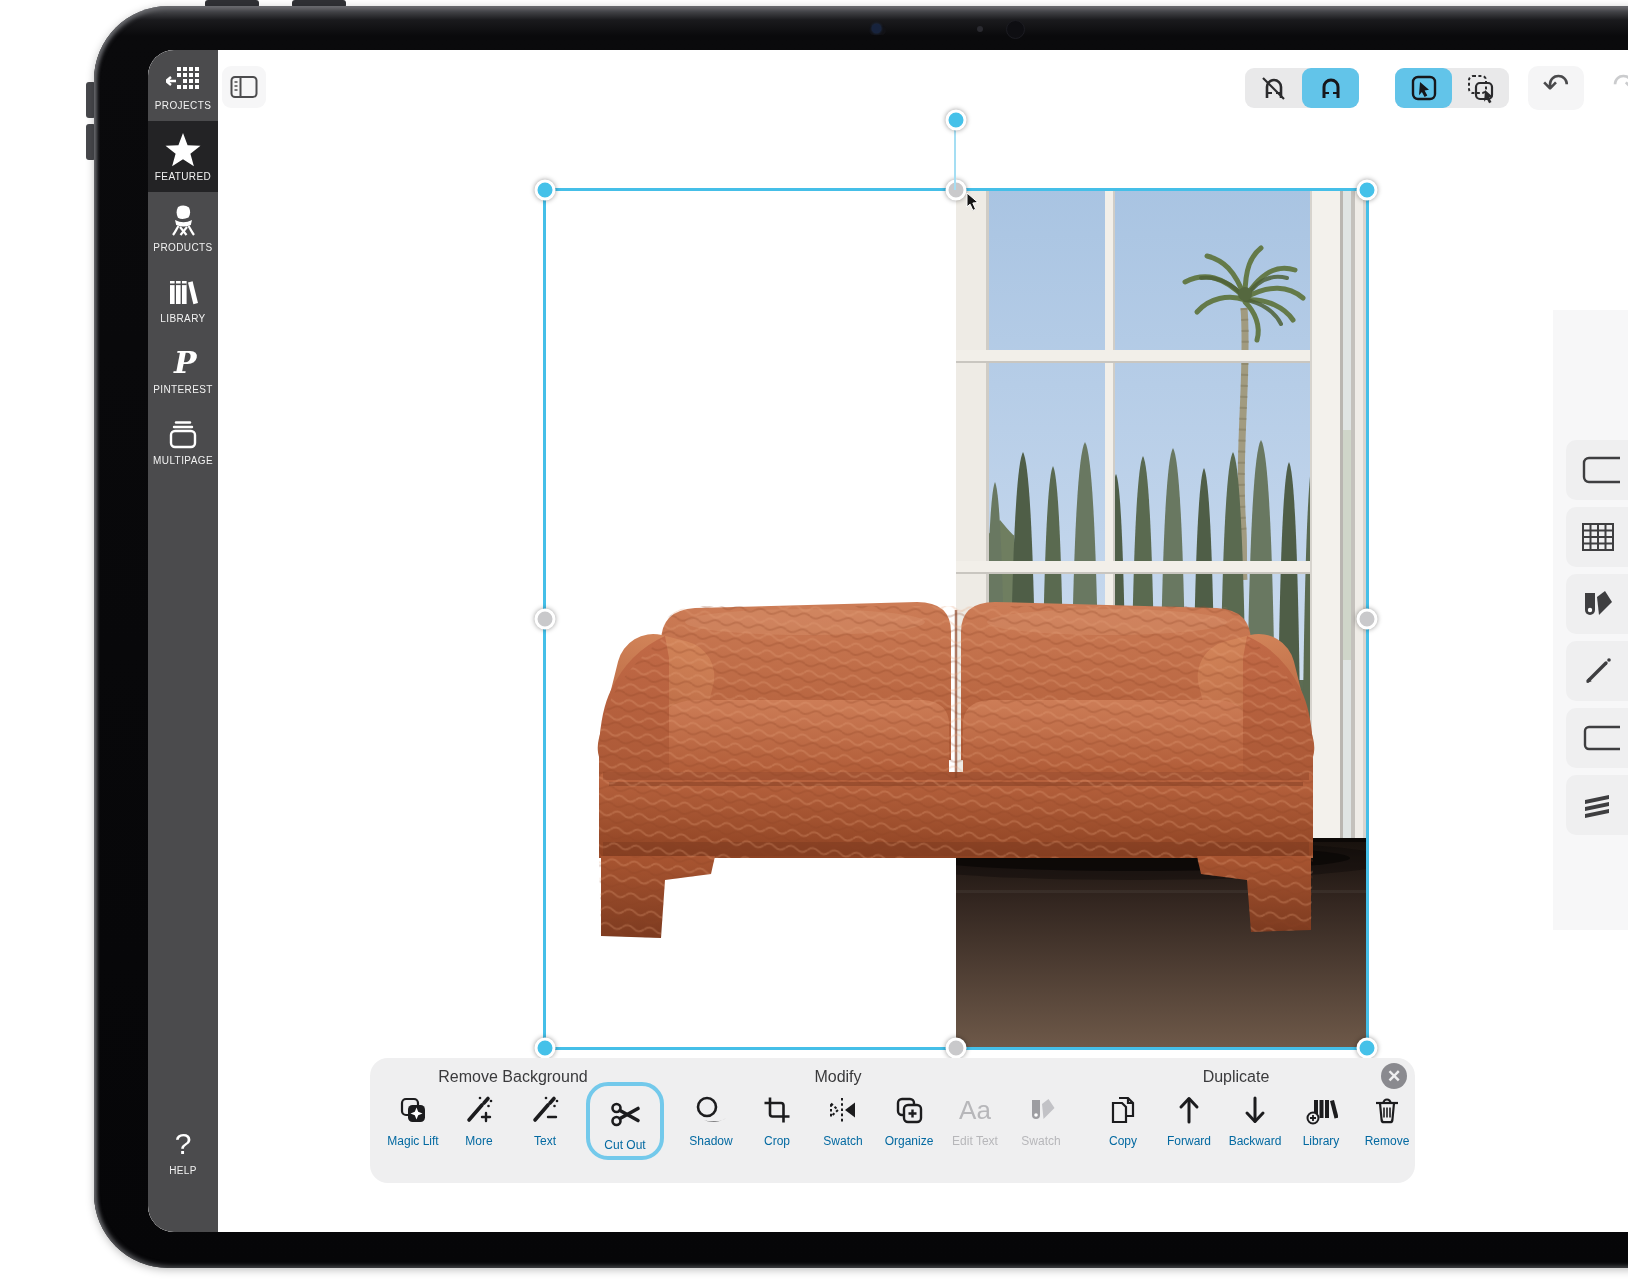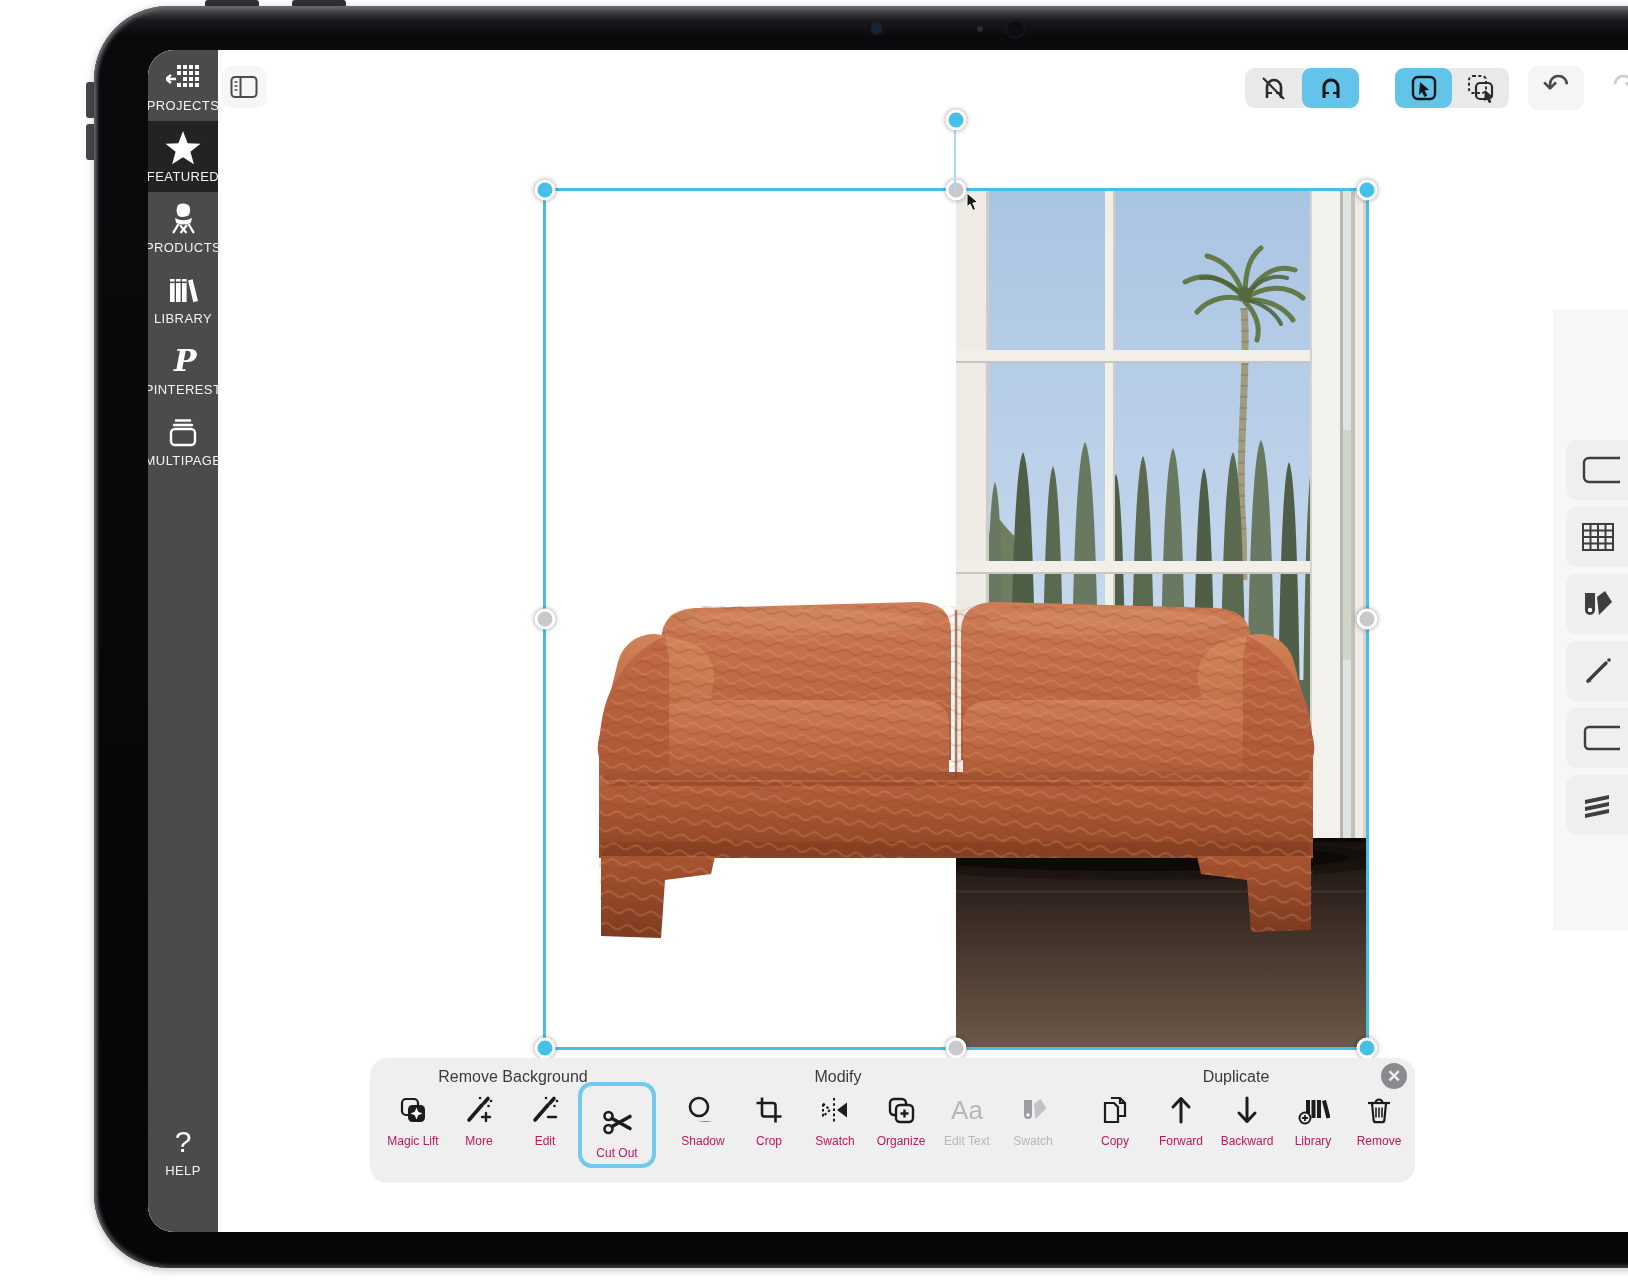--- a/index.html
+++ b/index.html
@@ -13,21 +13,21 @@
           border-radius:74px 0 0 74px;
           box-shadow:inset 3px 3px 4px -1px #6b6c70, inset 3px -3px 4px -1px #4a4b4e, 0 2px 8px rgba(0,0,0,.25);}
   .cam{position:absolute;border-radius:50%;}
   #screen{position:absolute;left:148px;top:50px;width:1480px;height:1182px;background:#ffffff;
           border-radius:26px 0 0 26px;overflow:hidden;z-index:3;}
   
   #sidebar{position:absolute;left:0;top:0;bottom:0;width:70px;background:#4b4b4d;z-index:20;}
   .side-item{width:70px;height:71px;display:flex;flex-direction:column;align-items:center;justify-content:center;cursor:pointer;}
   .side-item.active{background:#232325;}
   .side-item .s-icon{height:38px;display:flex;align-items:center;justify-content:center;color:#fff;}
-  .side-item .s-label{font-size:13px;letter-spacing:.4px;color:#f2f2f2;margin-top:2px;}
+  .side-item .s-label{font-size:10px;letter-spacing:.4px;color:#f2f2f2;margin-top:2px;}
   #help-item{position:absolute;bottom:46px;left:0;}
   
   .toggle-btn{position:absolute;left:74px;top:16px;width:44px;height:42px;background:#f6f6f7;border-radius:9px;
               display:flex;align-items:center;justify-content:center;z-index:10;}
   .seg{position:absolute;top:18px;height:40px;background:#e9e9ea;border-radius:9px;display:flex;z-index:10;}
   .seg .cell{width:57px;height:40px;display:flex;align-items:center;justify-content:center;border-radius:9px;position:relative;}
   .seg .cell.on{background:#62c4e9;}
   .iconbtn{position:absolute;top:16px;height:44px;border-radius:10px;display:flex;align-items:center;justify-content:center;z-index:10;background:#f5f5f6;}
   
   #canvas{position:absolute;inset:0;background:#fff;}
@@ -42,23 +42,23 @@
   
   #rpanel{position:absolute;left:1405px;top:260px;width:140px;height:620px;background:#f7f7f8;z-index:6;}
   .rp-btn{position:absolute;left:13px;width:120px;height:60px;background:#efeff0;border-radius:10px;
           display:flex;align-items:center;color:#3e3e40;padding-left:14px;box-sizing:border-box;}
   
   #btoolbar{position:absolute;left:222px;top:1008px;width:1045px;height:125px;background:#efeff0;border-radius:18px;z-index:30;}
   .sec-label{position:absolute;top:10px;font-size:16px;color:#3a3a3c;transform:translateX(-50%);white-space:nowrap;}
   #tb-row{position:absolute;left:10px;top:30px;display:flex;align-items:flex-start;}
   .tbtn{width:66px;display:flex;flex-direction:column;align-items:center;cursor:pointer;}
   .tbtn .ticon{height:44px;display:flex;align-items:center;justify-content:center;color:#1c1c1e;}
-  .tbtn .tlabel{font-size:12px;color:#be185d;margin-top:2px;white-space:nowrap;}
+  .tbtn .tlabel{font-size:12px;color:#0369a1;margin-top:2px;white-space:nowrap;}
   .tbtn.disabled .tlabel{color:#b7b7ba;}
-  .cutout-ring{border:4px solid #73c9eb;border-radius:14px;margin:-6px 4px 0 0;padding:14px 2px 4px 2px;background:#efeff0;}
+  .cutout-ring{border:4px solid #73c9eb;border-radius:22px;margin:-6px 4px 0 8px;padding:6px 2px 4px 2px;background:#efeff0;}
   .sp1{width:10px;} .sp2{width:16px;}
   #tb-close{position:absolute;right:8px;top:5px;width:26px;height:26px;border-radius:50%;background:#8a8a8f;color:#efeff0;
             display:flex;align-items:center;justify-content:center;font-size:17px;font-weight:bold;cursor:pointer;}
   svg{display:block;}
 </style>
 </head>
 <body>
 <div id="stage">
 
 <div class="side-btn" style="top:82px;height:36px;"></div>
@@ -466,21 +466,21 @@
         <span class="ticon">
           <svg width="32" height="32" viewBox="0 0 32 32" stroke="#1c1c1e" stroke-linecap="round">
             <path d="M6,26 L19,11" stroke-width="3.6"></path>
             <path d="M21,9 L25,4.5" stroke-width="3.6"></path>
             <path d="M17,4 l0,0" stroke-width="2.6"></path>
                 <path d="M25.5,12 l0,0" stroke-width="2.6"></path>
                 <path d="M28,7 l0,0" stroke-width="2.6"></path>
             <path d="M19,23 h8" stroke-width="2.4"></path>
           </svg>
         </span>
-        <span class="tlabel">Edit</span>
+        <span class="tlabel">Text</span>
       </div>
       <div class="cutout-ring">
         <div class="tbtn" style="width:66px;">
           <span class="ticon">
             <svg width="34" height="32" viewBox="0 0 34 32">
               <circle cx="8.5" cy="10" r="4" fill="none" stroke="#1c1c1e" stroke-width="2.6"></circle>
               <circle cx="8.5" cy="23" r="4" fill="none" stroke="#1c1c1e" stroke-width="2.6"></circle>
               <path d="M12,12.5 L30,22.5" stroke="#1c1c1e" stroke-width="3.6" stroke-linecap="round"></path>
               <path d="M12,20.5 L30,10.5" stroke="#1c1c1e" stroke-width="3.6" stroke-linecap="round"></path>
             </svg>

